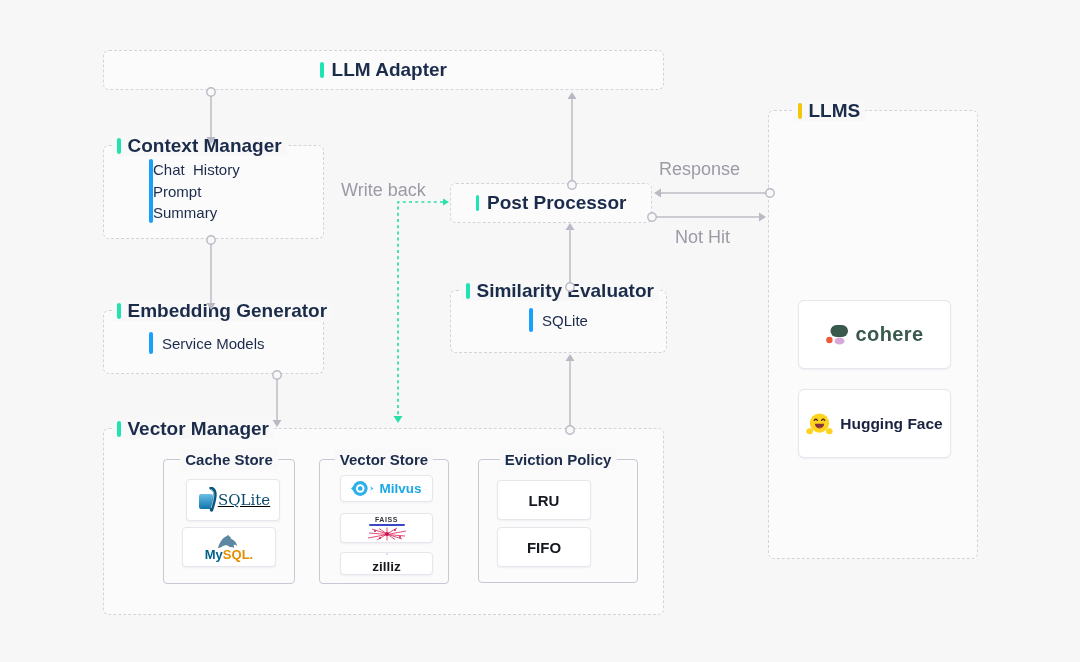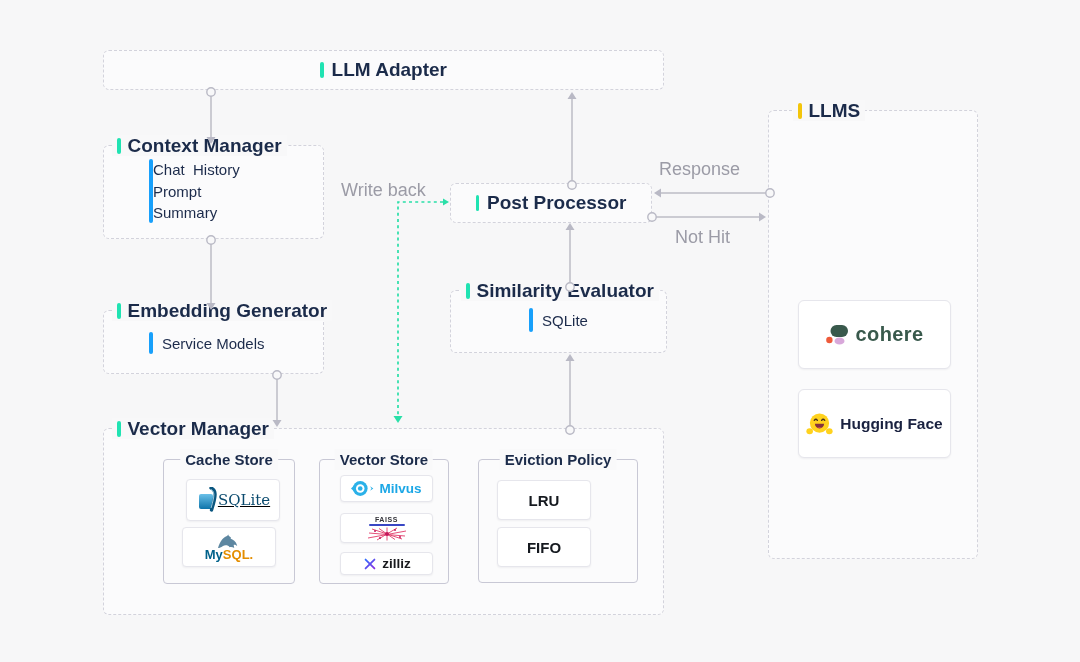--- a/index.html
+++ b/index.html
@@ -162,21 +162,21 @@
             <g fill="#c2185b">
               <circle cx="22" cy="7" r="2"></circle>
                 <circle cx="10" cy="4" r="1"></circle>
                 <circle cx="35" cy="10" r="1"></circle>
               <circle cx="15" cy="11" r="1"></circle>
                 <circle cx="30" cy="3" r="1"></circle>
             </g>
           </svg>
         </span>
       </div>
-      <div class="card" style="left:20px;top:92px;width:91px;height:21px;gap:4px;">
+      <div class="card" style="left:20px;top:92px;width:91px;height:21px;gap:4px;flex-direction:column;">
         <svg width="16" height="16" viewBox="0 0 18 18">
           <defs>
               <linearGradient id="zg" x1="0" y1="0" x2="1" y2="1">
             <stop offset="0" stop-color="#2f6bff"></stop>
                 <stop offset="1" stop-color="#8a2fe0"></stop>
           </linearGradient>
             </defs>
           <g stroke="url(#zg)" stroke-width="2" stroke-linecap="round">
             <line x1="9" y1="1.5" x2="9" y2="16.5"></line>
               <line x1="2" y1="9" x2="16" y2="9"></line>

